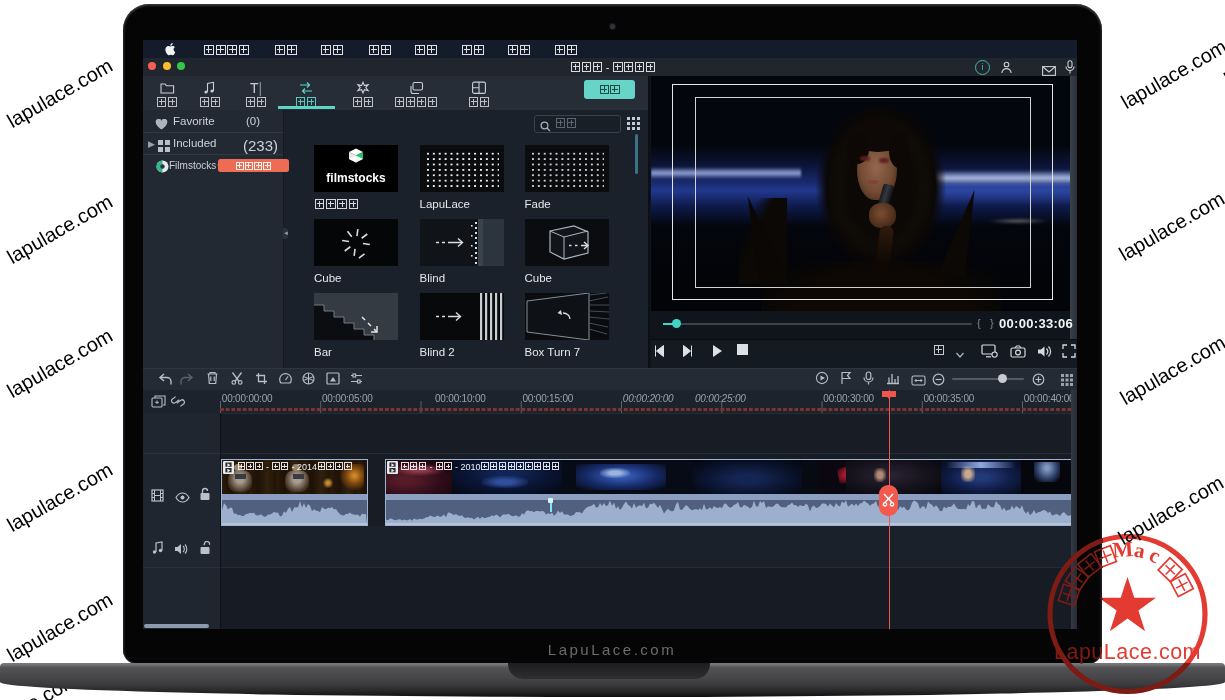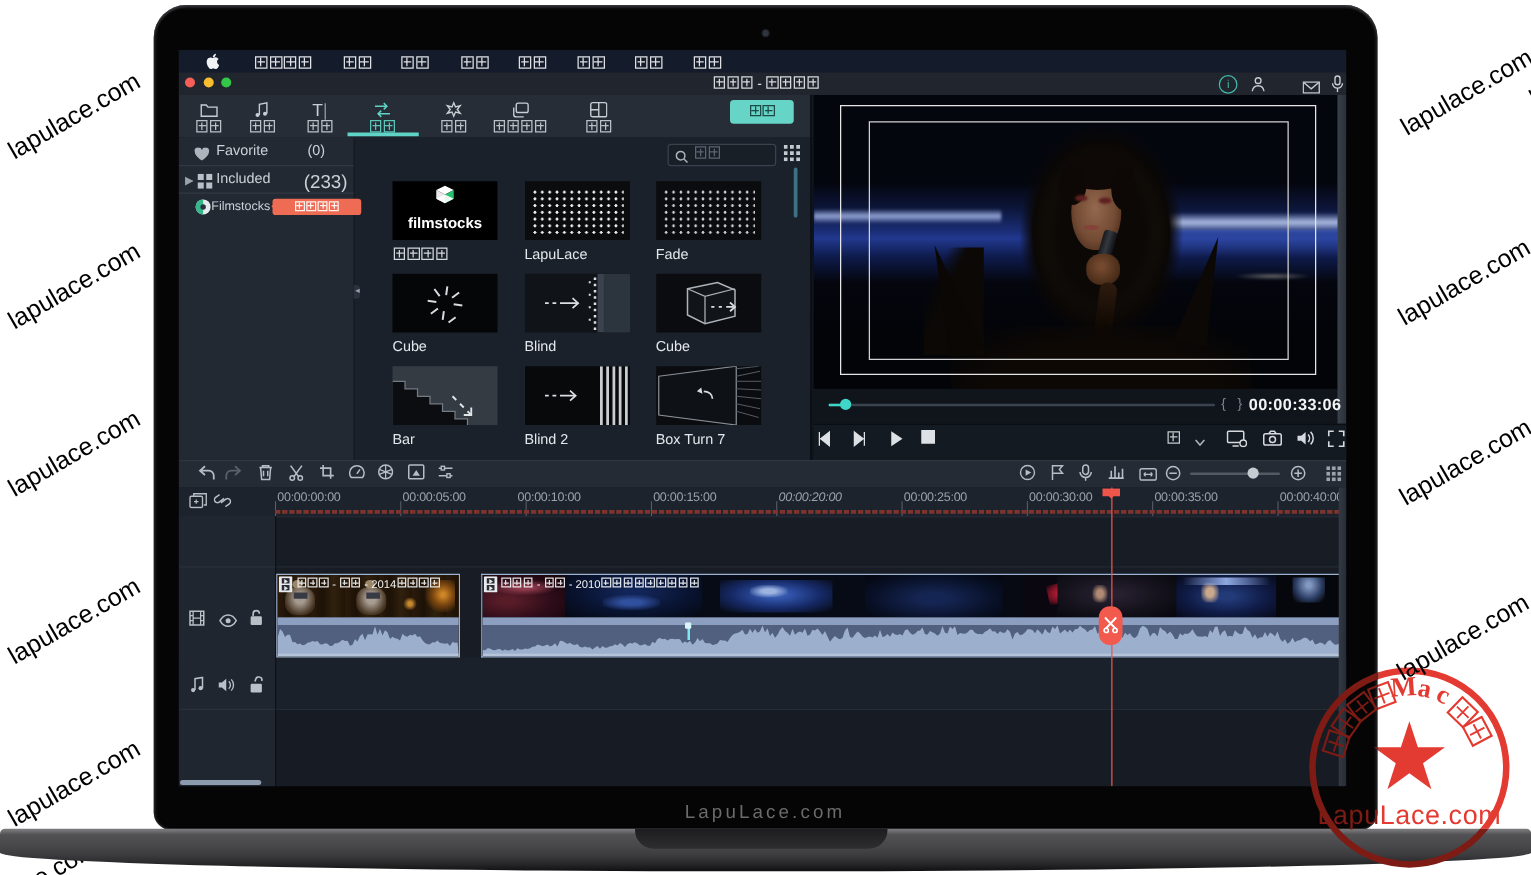--- a/index.html
+++ b/index.html
@@ -454,24 +454,24 @@
   <div class="abs" style="left:8px;top:354px;"><svg width="15" height="13" viewBox="0 0 15 13">
           <rect x="1" y="3" width="10" height="9" rx="1" fill="none" stroke="#b6bdc5" stroke-width="1.1"></rect>
           <path d="M4 3V1h10v9h-2" fill="none" stroke="#b6bdc5" stroke-width="1.1"></path>
           <path d="M6 9V5.5M4.2 7.3h3.6" stroke="#b6bdc5" stroke-width="1"></path>
         </svg></div>
   <div class="abs" style="left:28px;top:354px;"><svg width="14" height="13" viewBox="0 0 14 13">
           <path d="M6 8.5L9.5 5a2.3 2.3 0 013.3 3.3L10 11M8 4.5L4.5 8a2.3 2.3 0 01-3.3-3.3L4 2" fill="none" stroke="#b6bdc5" stroke-width="1.2" transform="rotate(8 7 6.5)"></path>
         </svg></div>
   <div class="abs rlab" style="left:78.8px;">00:00:00:00</div>
   <div class="abs rlab" style="left:179px;">00:00:05:00</div>
-  <div class="abs rlab" style="left:271px;text-align:right;">00:00:10:00</div>
+  <div class="abs rlab" style="left:292px;text-align:right;">00:00:10:00</div>
   <div class="abs rlab" style="left:379.5px;">00:00:15:00</div>
   <div class="abs rlab" style="left:479.8px;font-style:italic;">00:00:20:00</div>
-  <div class="abs rlab" style="left:580px;">00:00:25:00</div>
+  <div class="abs rlab" style="left:552px;font-style:italic;">00:00:25:00</div>
   <div class="abs rlab" style="left:680.3px;">00:00:30:00</div>
   <div class="abs rlab" style="left:780.5px;">00:00:35:00</div>
   <div class="abs rlab" style="left:880.8px;">00:00:40:00</div>
   <div class="abs ticks" style="left:77px;top:361px;width:857px;height:12px;"></div>
   <div class="abs redticks" style="left:77px;top:367.5px;width:857px;height:3.5px;"></div>
 
   <div class="abs" style="left:0;top:373px;width:934px;height:40px;background:#171c25;"></div>
   <div class="abs" style="left:0;top:413px;width:934px;height:72.5px;background:#171c25;"></div>
   <div class="abs" style="left:0;top:485.5px;width:934px;height:41.5px;background:#1b212b;"></div>
   <div class="abs" style="left:0;top:527px;width:934px;height:1px;background:#242b35;"></div>

